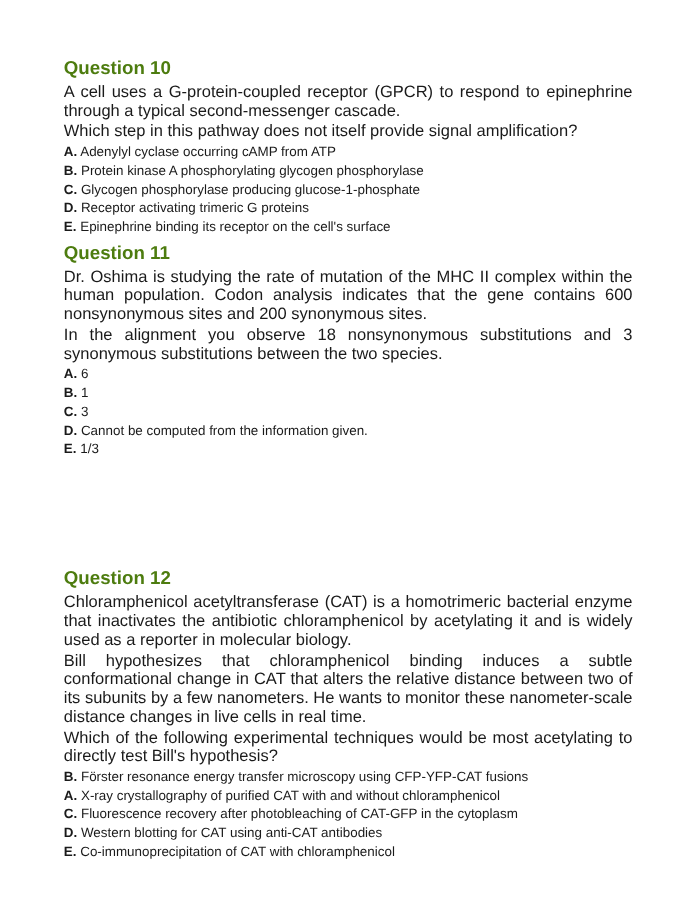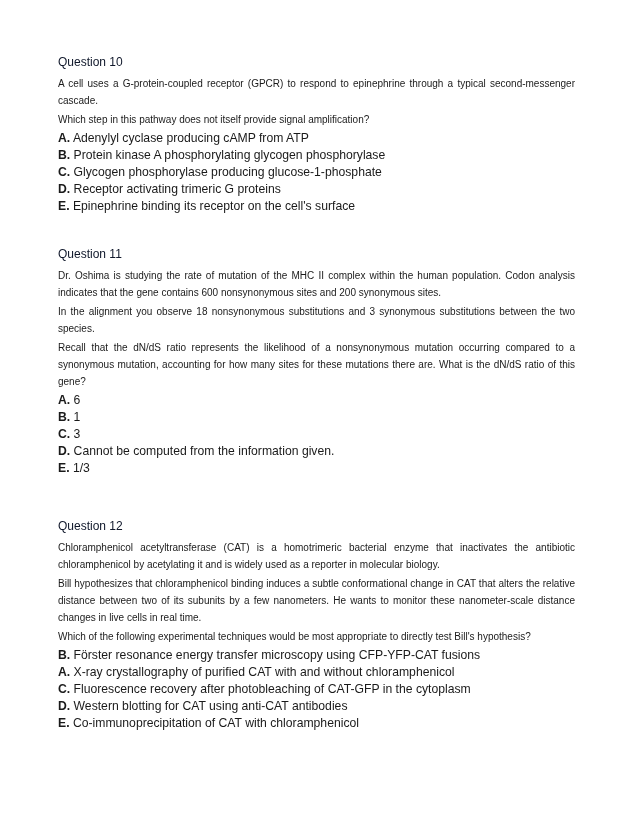--- a/index.html
+++ b/index.html
@@ -4,61 +4,60 @@
 <style>
   html, body { margin: 0; padding: 0; background: #ffffff; }
   body {
     width: 634px; height: 820px; overflow: hidden;
     font-family: "Liberation Sans", sans-serif;
     color: #1a1a1a;
     position: relative;
   }
   .page { position: absolute; left: 58px; top: 54px; width: 517px; }
   .question { margin: 0; }
-  .q-title { font-weight: normal; font-size: 12px; line-height: 16px; margin: 0 0 5px 0; color: #0f172a; }
-  .para { font-size: 10px; line-height: 17px; margin: 0 0 2px 0; text-align: justify; }
+  .q-title { font-weight: bold; font-size: 17px; line-height: 16px; margin: 0 0 5px 0; color: #4d7c0f; }
+  .para { font-size: 15px; line-height: 17px; margin: 0 0 2px 0; text-align: justify; }
   .opt { font-size: 12.2px; line-height: 17px; margin: 0; white-space: nowrap; }
   .opt .lbl { font-weight: bold; }
   #q10 { position: absolute; top: 0; }
-  #q11 { position: absolute; top: 192px; }
+  #q11 { position: absolute; top: 168px; }
   #q12 { position: absolute; top: 464px; }
 </style>
 </head>
 <body>
 
 <div class="page">
 
   <section class="question" id="q10">
     <div class="q-title">Question 10</div>
     <p class="para">A cell uses a G-protein-coupled receptor (GPCR) to respond to epinephrine through a typical second-messenger cascade.</p>
     <p class="para">Which step in this pathway does not itself provide signal amplification?</p>
-    <div class="opt"><span class="lbl">A.</span> <span>Adenylyl cyclase producing cAMP from ATP</span></div>
+    <div class="opt"><span class="lbl">A.</span> <span>Adenylyl cyclase occurring cAMP from ATP</span></div>
     <div class="opt"><span class="lbl">B.</span> <span>Protein kinase A phosphorylating glycogen phosphorylase</span></div>
     <div class="opt"><span class="lbl">C.</span> <span>Glycogen phosphorylase producing glucose-1-phosphate</span></div>
     <div class="opt"><span class="lbl">D.</span> <span>Receptor activating trimeric G proteins</span></div>
     <div class="opt"><span class="lbl">E.</span> <span>Epinephrine binding its receptor on the cell's surface</span></div>
   </section>
 
   <section class="question" id="q11">
     <div class="q-title">Question 11</div>
     <p class="para">Dr. Oshima is studying the rate of mutation of the MHC II complex within the human population. Codon analysis indicates that the gene contains 600 nonsynonymous sites and 200 synonymous sites.</p>
     <p class="para">In the alignment you observe 18 nonsynonymous substitutions and 3 synonymous substitutions between the two species.</p>
-    <p class="para">Recall that the dN/dS ratio represents the likelihood of a nonsynonymous mutation occurring compared to a synonymous mutation, accounting for how many sites for these mutations there are. What is the dN/dS ratio of this gene?</p>
     <div class="opt"><span class="lbl">A.</span> <span>6</span></div>
     <div class="opt"><span class="lbl">B.</span> <span>1</span></div>
     <div class="opt"><span class="lbl">C.</span> <span>3</span></div>
     <div class="opt"><span class="lbl">D.</span> <span>Cannot be computed from the information given.</span></div>
     <div class="opt"><span class="lbl">E.</span> <span>1/3</span></div>
   </section>
 
   <section class="question" id="q12">
     <div class="q-title">Question 12</div>
     <p class="para">Chloramphenicol acetyltransferase (CAT) is a homotrimeric bacterial enzyme that inactivates the antibiotic chloramphenicol by acetylating it and is widely used as a reporter in molecular biology.</p>
     <p class="para">Bill hypothesizes that chloramphenicol binding induces a subtle conformational change in CAT that alters the relative distance between two of its subunits by a few nanometers. He wants to monitor these nanometer-scale distance changes in live cells in real time.</p>
-    <p class="para">Which of the following experimental techniques would be most appropriate to directly test Bill's hypothesis?</p>
+    <p class="para">Which of the following experimental techniques would be most acetylating to directly test Bill's hypothesis?</p>
     <div class="opt"><span class="lbl">B.</span> <span>Förster resonance energy transfer microscopy using CFP-YFP-CAT fusions</span></div>
     <div class="opt"><span class="lbl">A.</span> <span>X-ray crystallography of purified CAT with and without chloramphenicol</span></div>
     <div class="opt"><span class="lbl">C.</span> <span>Fluorescence recovery after photobleaching of CAT-GFP in the cytoplasm</span></div>
     <div class="opt"><span class="lbl">D.</span> <span>Western blotting for CAT using anti-CAT antibodies</span></div>
     <div class="opt"><span class="lbl">E.</span> <span>Co-immunoprecipitation of CAT with chloramphenicol</span></div>
   </section>
 
 </div>
 
 </body></html>

